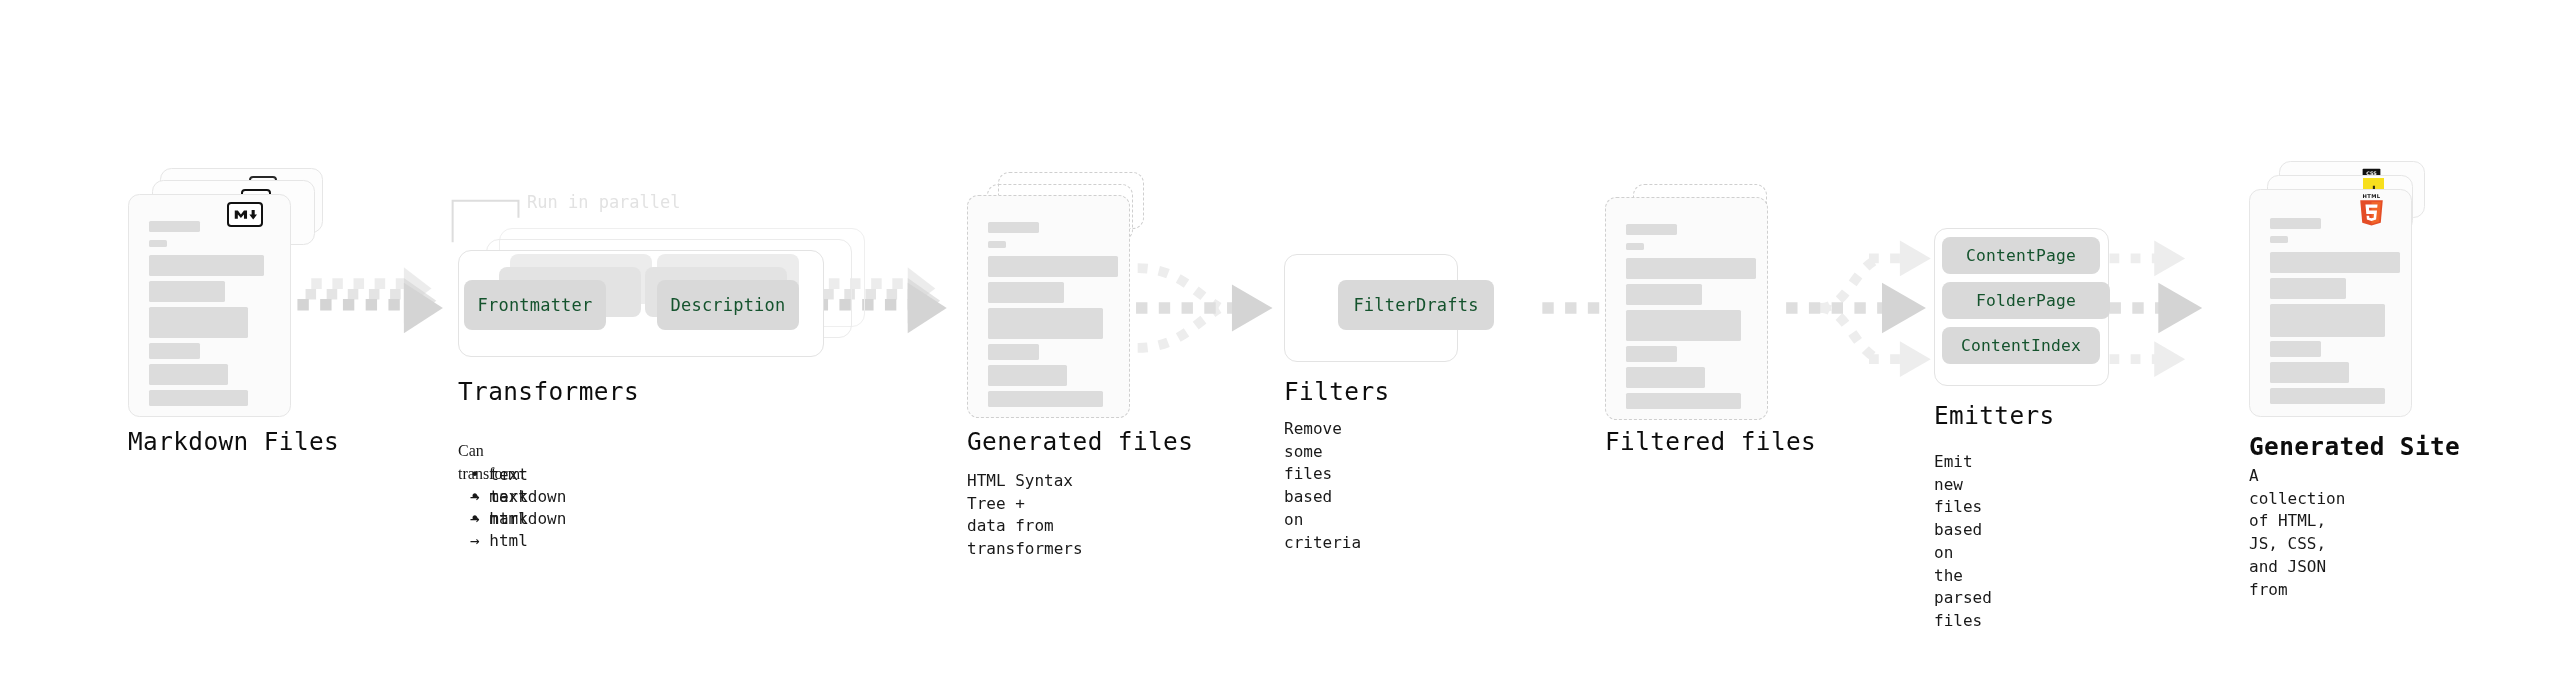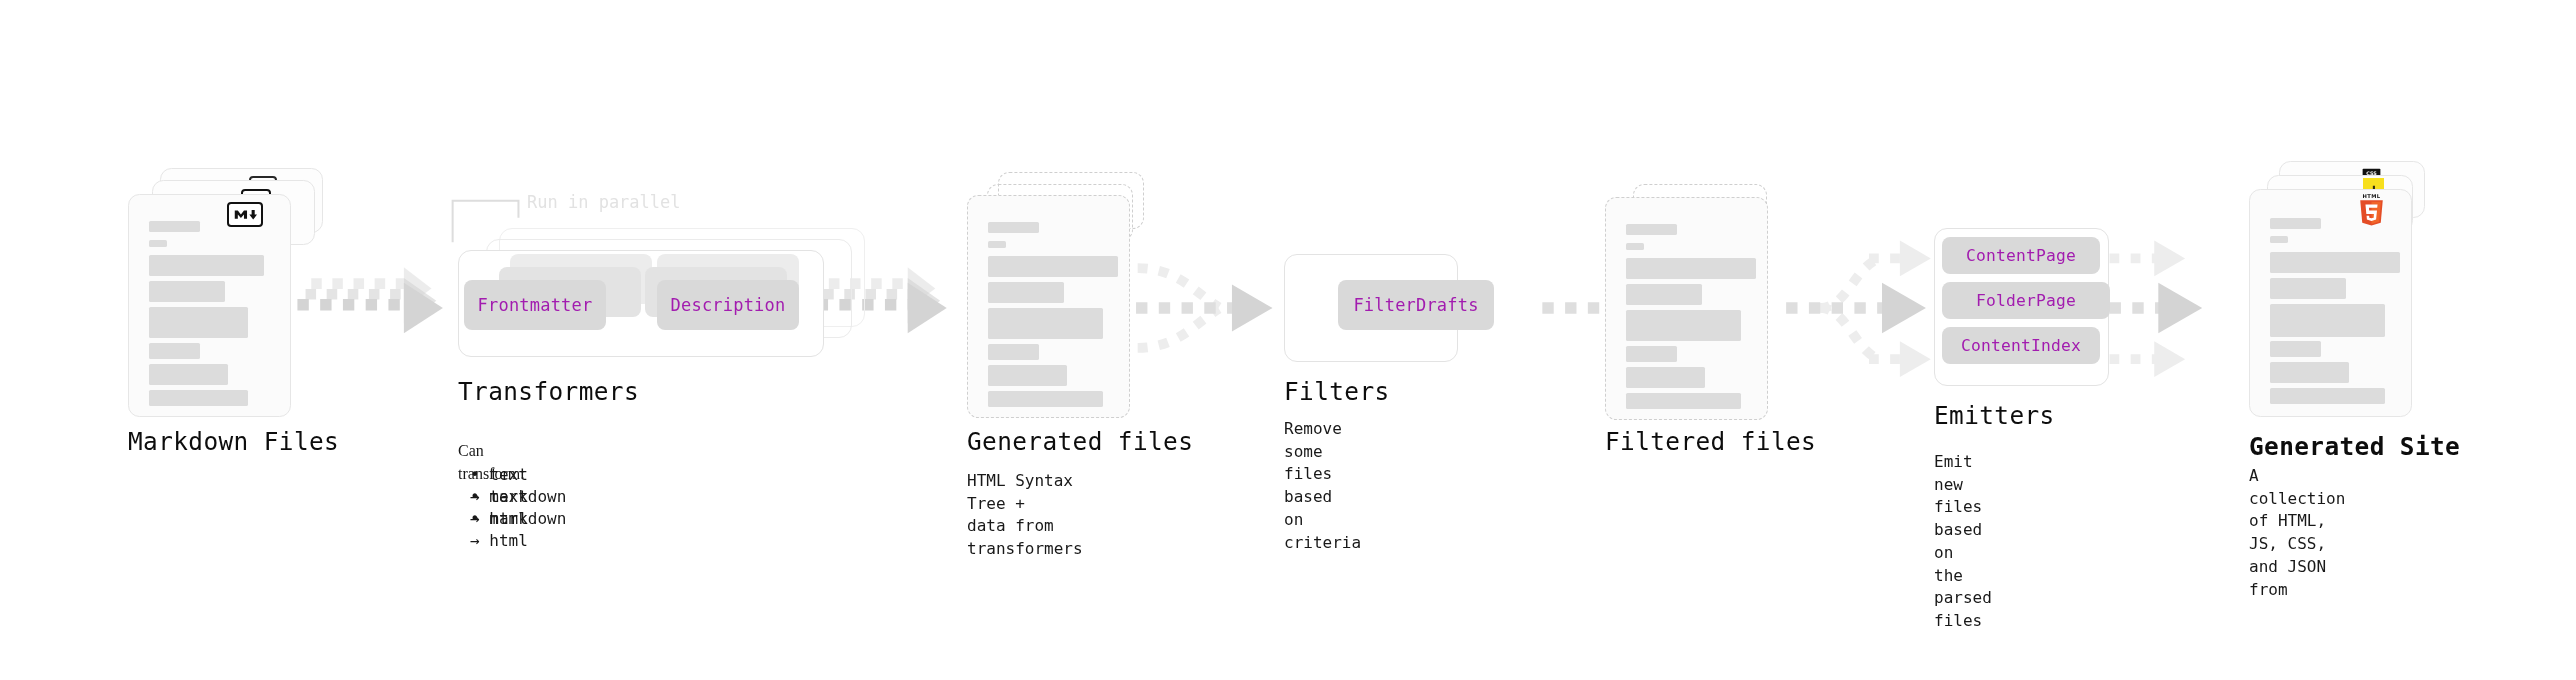--- a/index.html
+++ b/index.html
@@ -81,21 +81,21 @@
   .chip {
     position: absolute;
     box-sizing: border-box;
     background: #d9d9d9;
     border-radius: 8.1px;
     display: flex;
     align-items: center;
     justify-content: center;
     font-size: 17px;
     letter-spacing: 0.2px;
-    color: #a21caf;
+    color: #14532d;
     white-space: nowrap;
   }
   .chip.ghost2 { background: #ececec; color: transparent; }
   .chip.ghost1 { background: #e3e3e3; color: transparent; }
 
   
   .title {
     position: absolute;
     font-size: 24.4px;
     letter-spacing: 0.4px;

